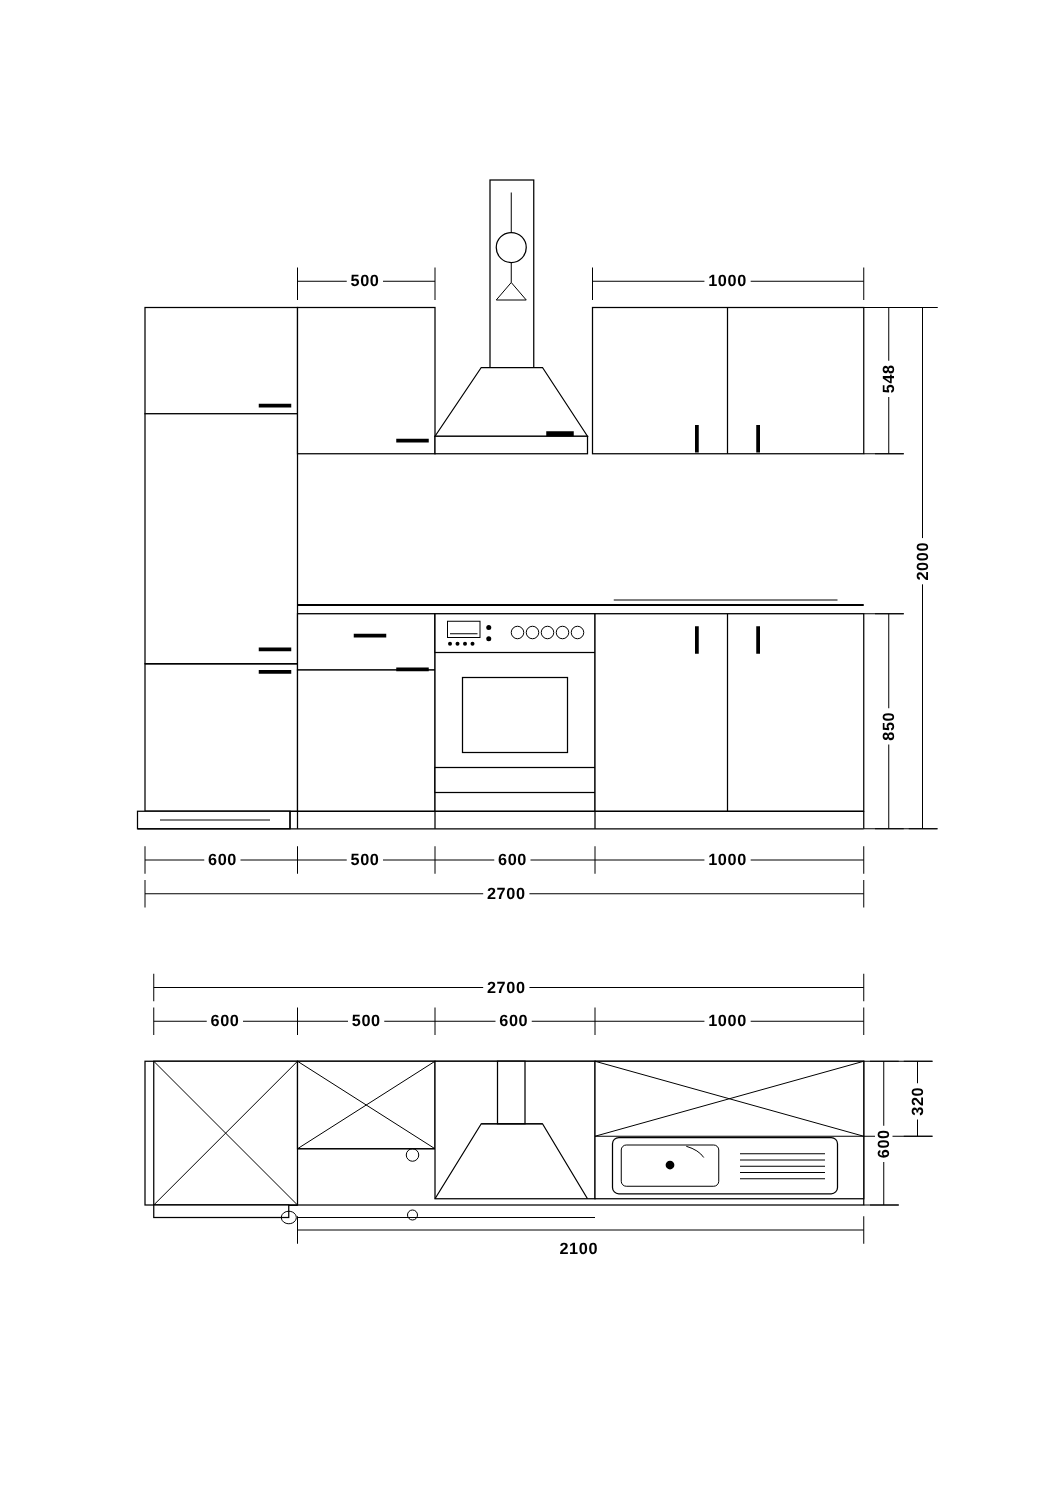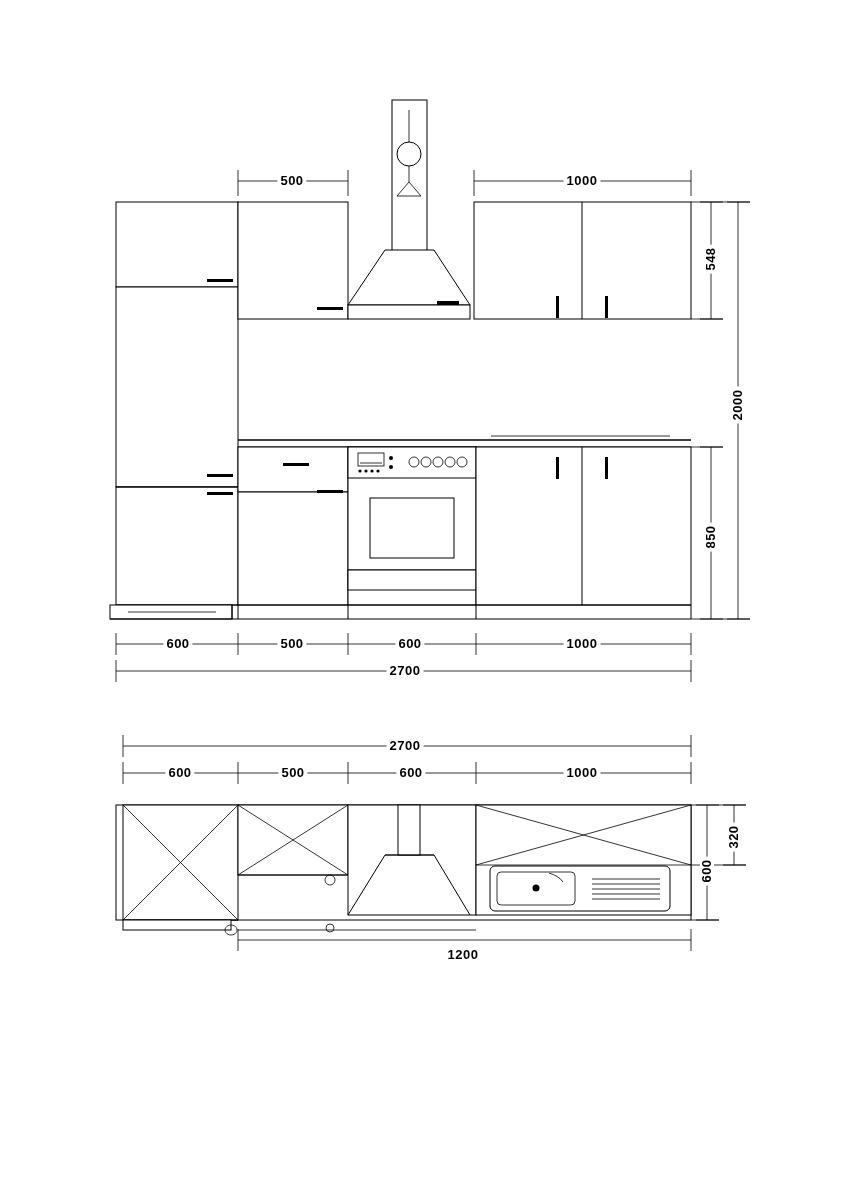--- a/index.html
+++ b/index.html
@@ -11,20 +11,21 @@
     width: 848px;
     height: 1200px;
     font-family: "Liberation Sans", sans-serif;
     color: #000000;
     position: relative;
     overflow: hidden;
   }
   #sheet {
     position: absolute;
     inset: 0;
+    margin-top: 44px;
   }
   .lbl {
     position: absolute;
     font-size: 13px;
     font-weight: bold;
     letter-spacing: 0.5px;
     color: #000;
     white-space: nowrap;
     background: #fff;
     padding: 0 3px;
@@ -280,15 +281,15 @@
 
   <div class="lbl" style="left:405px; top:739px; transform:translate(-50%,0);">2700</div>
   <div class="lbl" style="left:180px; top:766px; transform:translate(-50%,0);">600</div>
   <div class="lbl" style="left:293px; top:766px; transform:translate(-50%,0);">500</div>
   <div class="lbl" style="left:411px; top:766px; transform:translate(-50%,0);">600</div>
   <div class="lbl" style="left:582px; top:766px; transform:translate(-50%,0);">1000</div>
 
   <div class="lbl rot" style="left:734px; top:830px; transform:translate(-50%,0) rotate(-90deg);">320</div>
   <div class="lbl rot" style="left:707px; top:864px; transform:translate(-50%,0) rotate(-90deg);">600</div>
 
-  <div class="lbl" style="left:463px; top:948px; transform:translate(-50%,0);">1200</div>
+  <div class="lbl" style="left:463px; top:948px; transform:translate(-50%,0);">2100</div>
 
 </div>
 
 </body></html>

